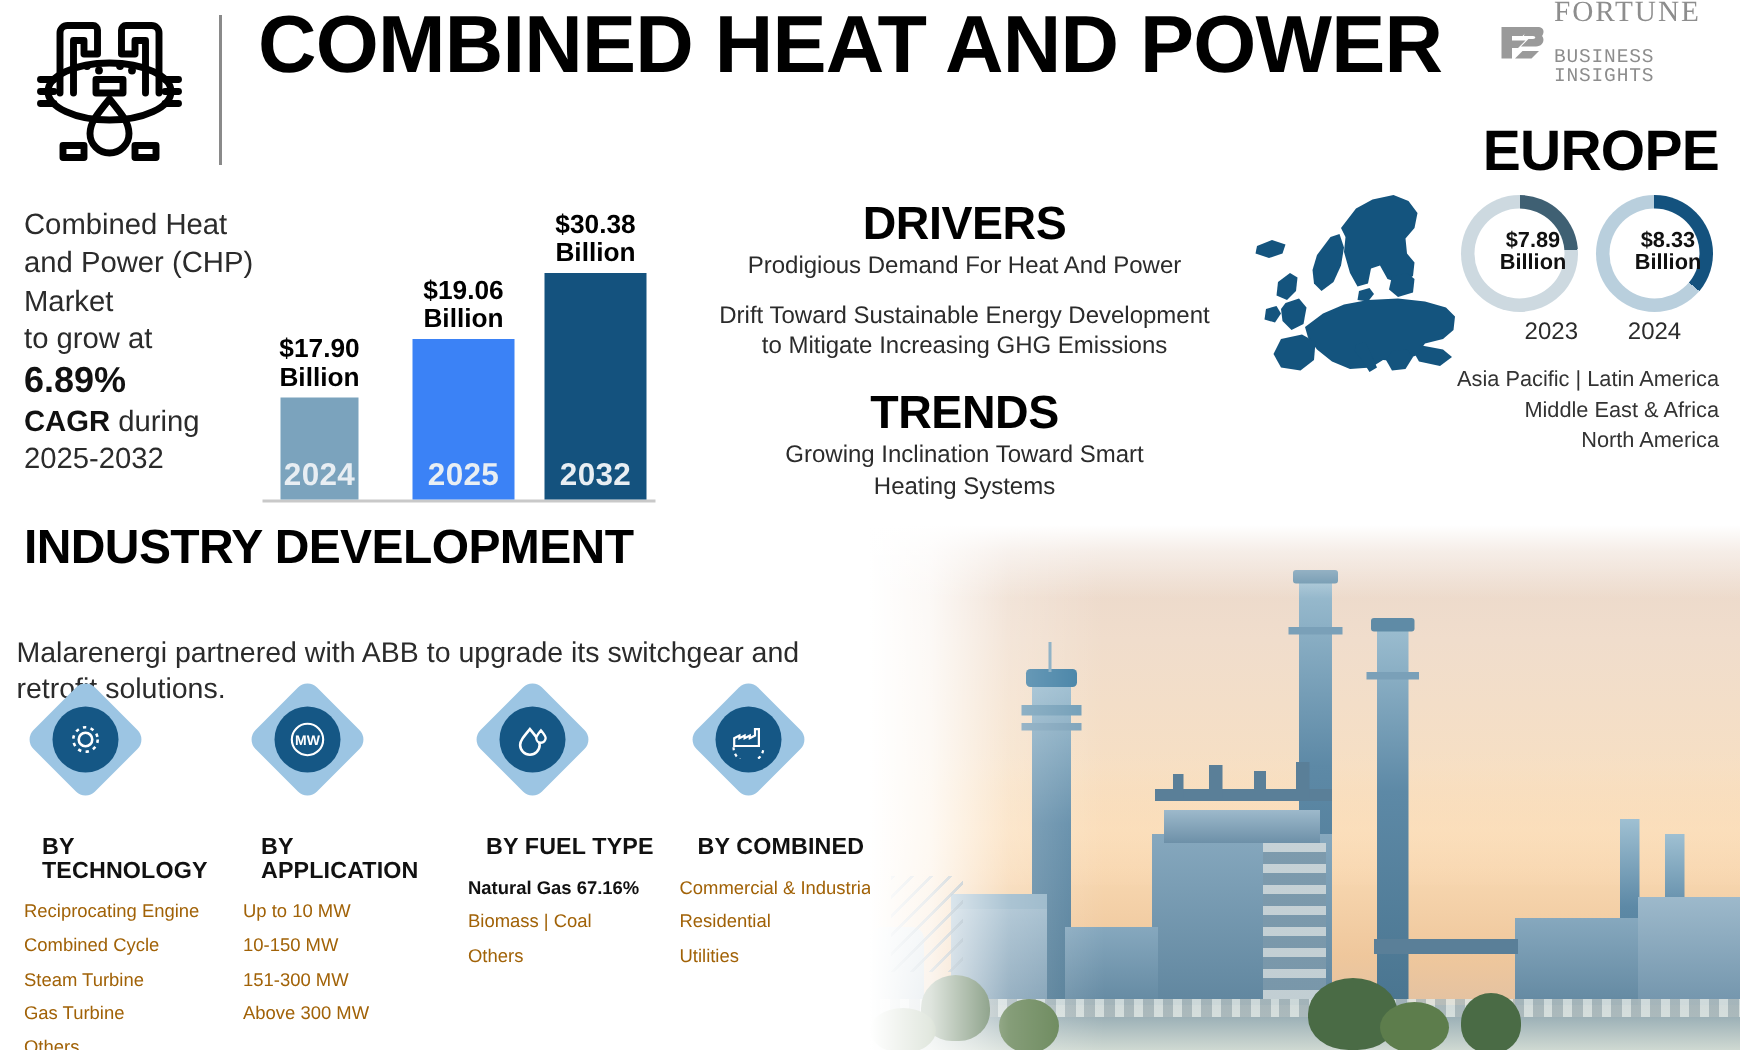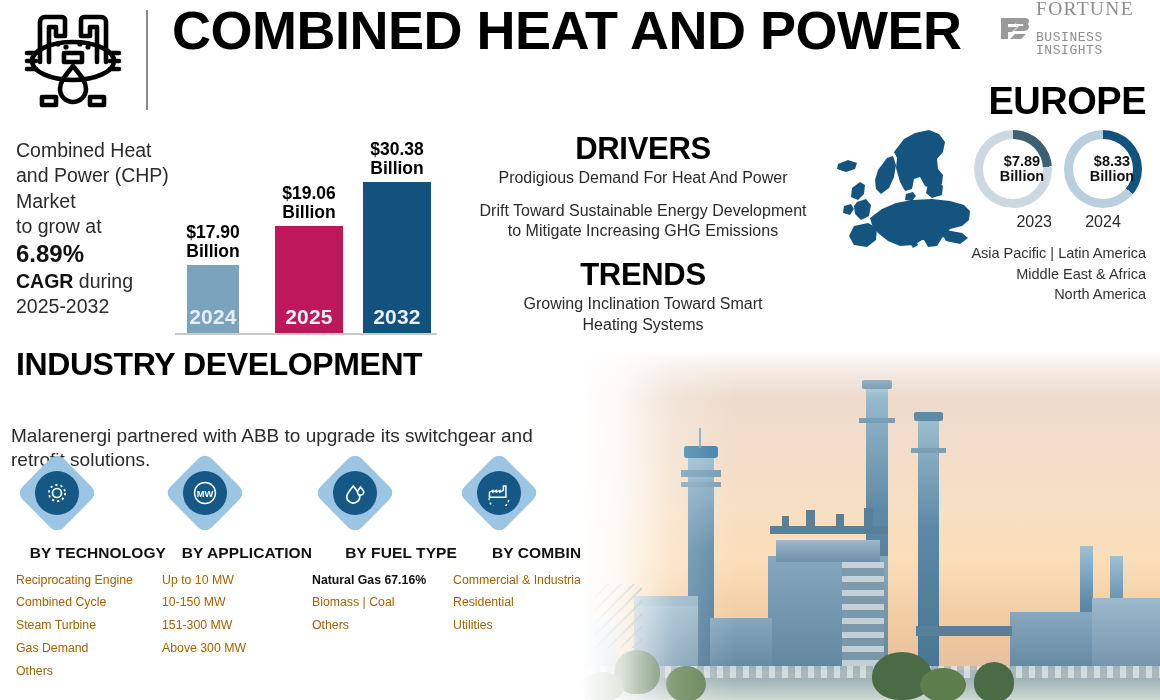--- a/index.html
+++ b/index.html
@@ -87,21 +87,21 @@
     transform:rotate(45deg);border-radius:9px;
   }
   .diamond-inner{
     position:absolute;width:44px;height:44px;border-radius:50%;
     background:#155785;display:flex;align-items:center;justify-content:center;
   }
 
   
   .seg-cols{position:absolute;left:0;top:545px;width:580px;height:150px;}
   .seg-col{position:absolute;top:0;}
-  .seg-col h3{margin:0;font-size:15.5px;font-weight:bold;color:#111;letter-spacing:0.1px;line-height:1;text-align:right;}
+  .seg-col h3{margin:12px;font-size:15.5px;font-weight:bold;color:#111;letter-spacing:0.1px;line-height:1;}
   .seg-col ul{margin:13px 0 0;padding:0;list-style:none;}
   .seg-col li{font-size:12.3px;line-height:1.0;color:#a16207;font-weight:300;margin-bottom:10.5px;white-space:nowrap;}
   .seg-col li.bold{font-weight:bold;color:#111;}
 
   
   .photo{position:absolute;left:580px;top:350px;width:580px;height:350px;overflow:hidden;}
   .photo-mask{
     position:absolute;inset:0;
     background:linear-gradient(to right,#ffffff 0%,rgba(255,255,255,0.82) 7%,rgba(255,255,255,0.25) 16%,rgba(255,255,255,0) 27%);
     z-index:6;pointer-events:none;
@@ -188,21 +188,21 @@
       <div class="bar" style="height:68px;background:#7ba3bd;">
         <div class="bar-label">
           <span>$17.90</span><br>
           <span>Billion</span>
         </div>
         <div class="yr">2024</div>
       </div>
     </div>
 
     <div class="bar-group" style="left:100px;width:68px;">
-      <div class="bar" style="height:107px;background:#be185d;">
+      <div class="bar" style="height:107px;background:#3b82f6;">
         <div class="bar-label">
           <span>$19.06</span><br>
           <span>Billion</span>
         </div>
         <div class="yr">2025</div>
       </div>
     </div>
 
     <div class="bar-group" style="left:188px;width:68px;">
       <div class="bar" style="height:151px;background:#14527e;">
@@ -335,21 +335,21 @@
   </div>
 
   <div class="seg-cols">
 
     <div class="seg-col" style="left:16px;width:150px;">
       <h3>BY TECHNOLOGY</h3>
       <ul>
         <li>Reciprocating Engine</li>
         <li>Combined Cycle</li>
         <li>Steam Turbine</li>
-        <li>Gas Demand</li>
+        <li>Gas Turbine</li>
         <li>Others</li>
       </ul>
     </div>
 
     <div class="seg-col" style="left:162px;width:150px;">
       <h3>BY APPLICATION</h3>
       <ul>
         <li>Up to 10 MW</li>
         <li>10-150 MW</li>
         <li>151-300 MW</li>

